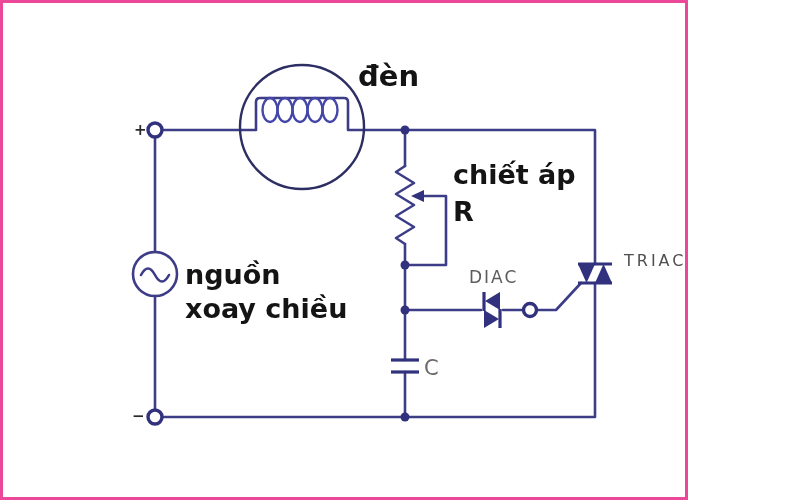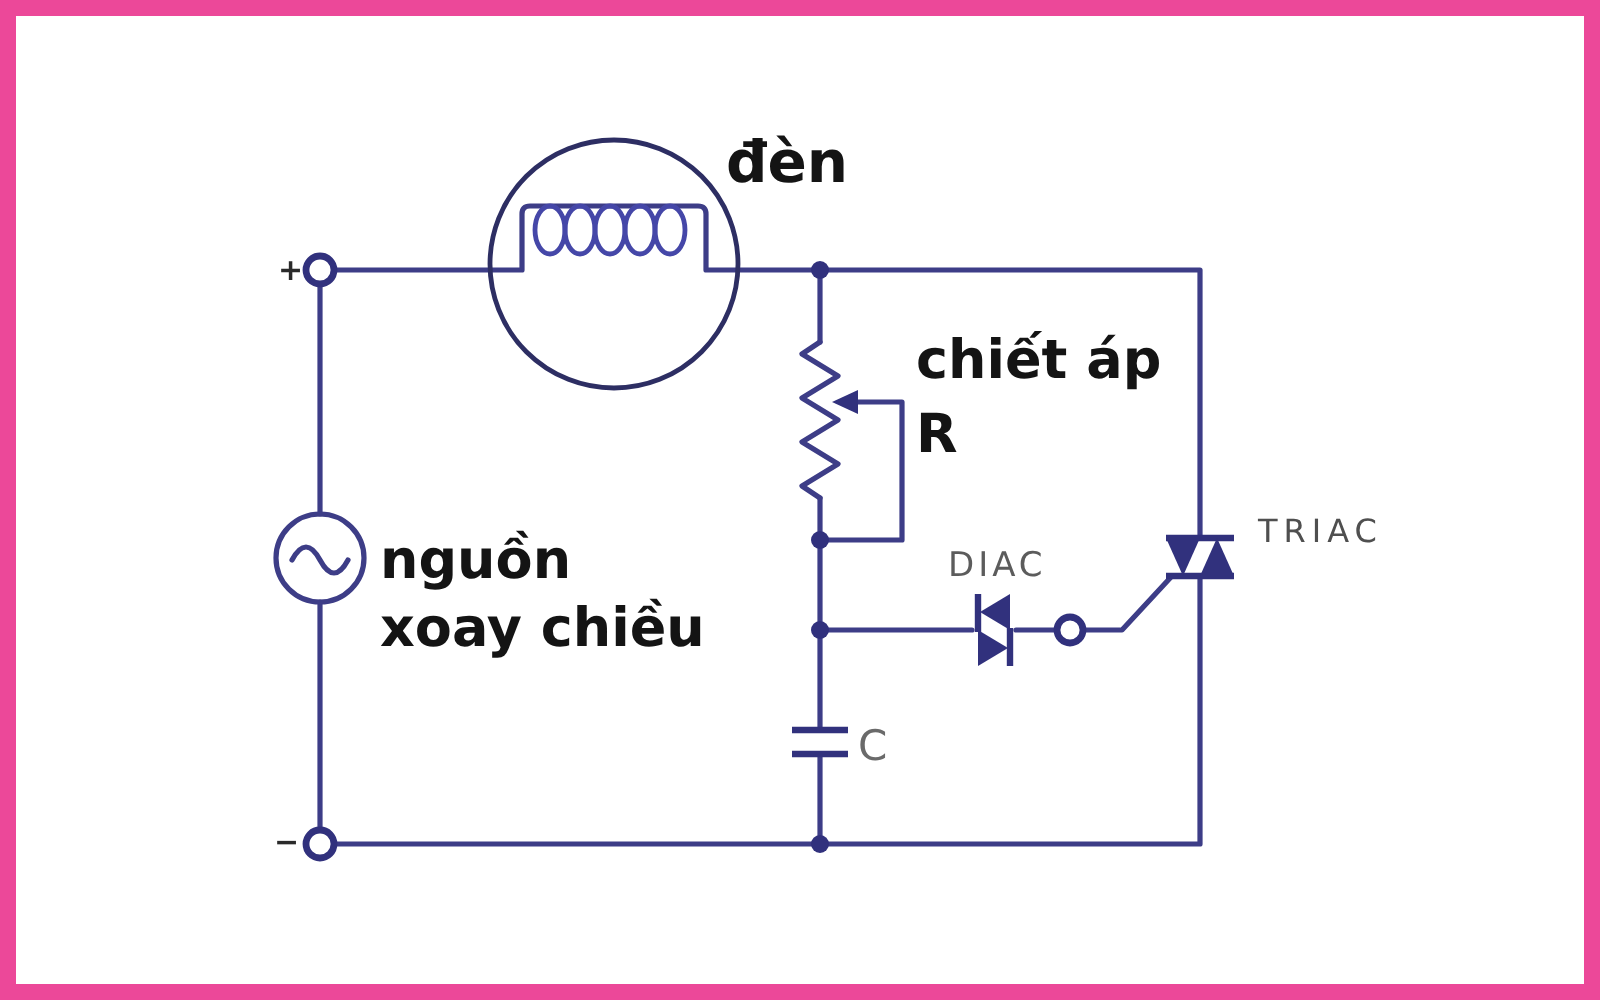--- a/index.html
+++ b/index.html
@@ -1,20 +1,20 @@
 <!DOCTYPE html>
 <html><head>
 <meta charset="utf-8">
 <style>
   html,body{margin:0;padding:0;background:#ffffff;}
   .frame{
     position:relative;
-    width:800px;height:500px;
+    width:688px;height:500px;
     box-sizing:border-box;
-    border:8px solid #ec4899;
+    border:3px solid #ec4899;
     background:#ffffff;
     font-family:"DejaVu Sans", sans-serif;
     overflow:hidden;
   }
   svg{position:absolute;left:0;top:0;}
   .wire{stroke:#3d3d87;stroke-width:2.6;fill:none;stroke-linecap:round;stroke-linejoin:round;}
   .bar{stroke:#31317d;stroke-width:3.2;fill:none;stroke-linecap:butt;}
   .fillshape{fill:#31317d;stroke:none;}
   .terminal{fill:#ffffff;stroke:#31317d;stroke-width:3.4;}
   .node-dot{fill:#31317d;stroke:none;}

